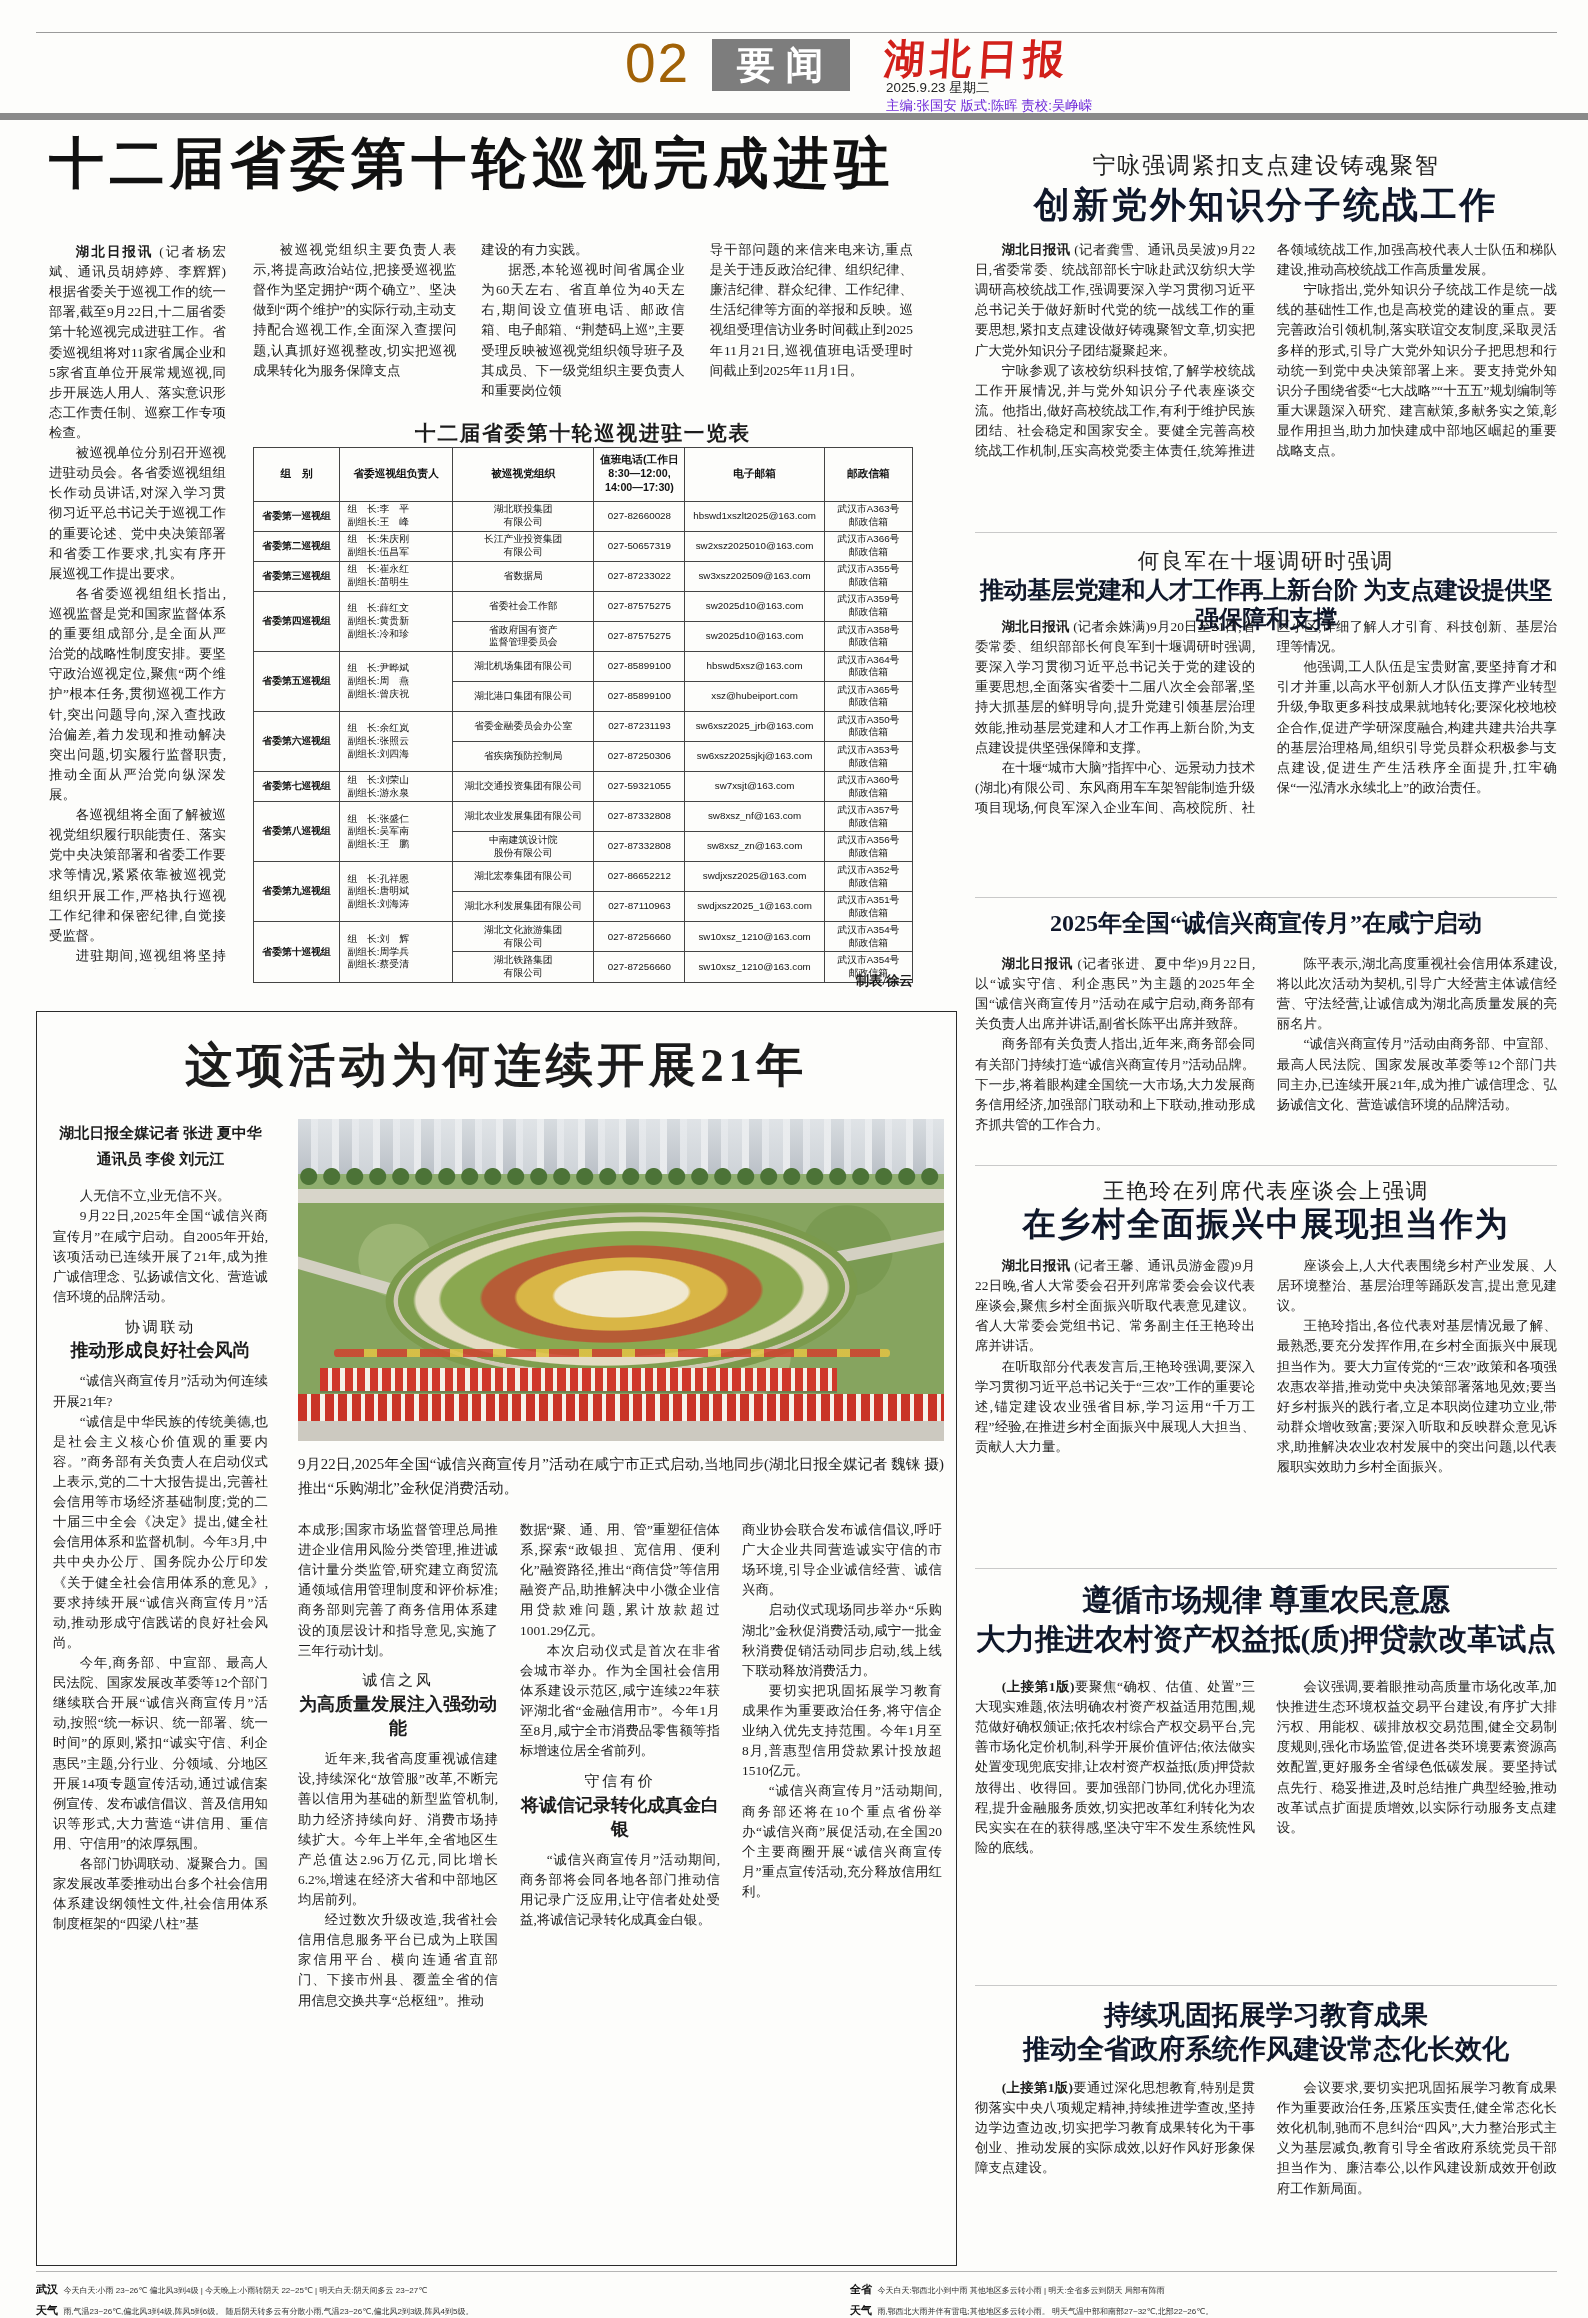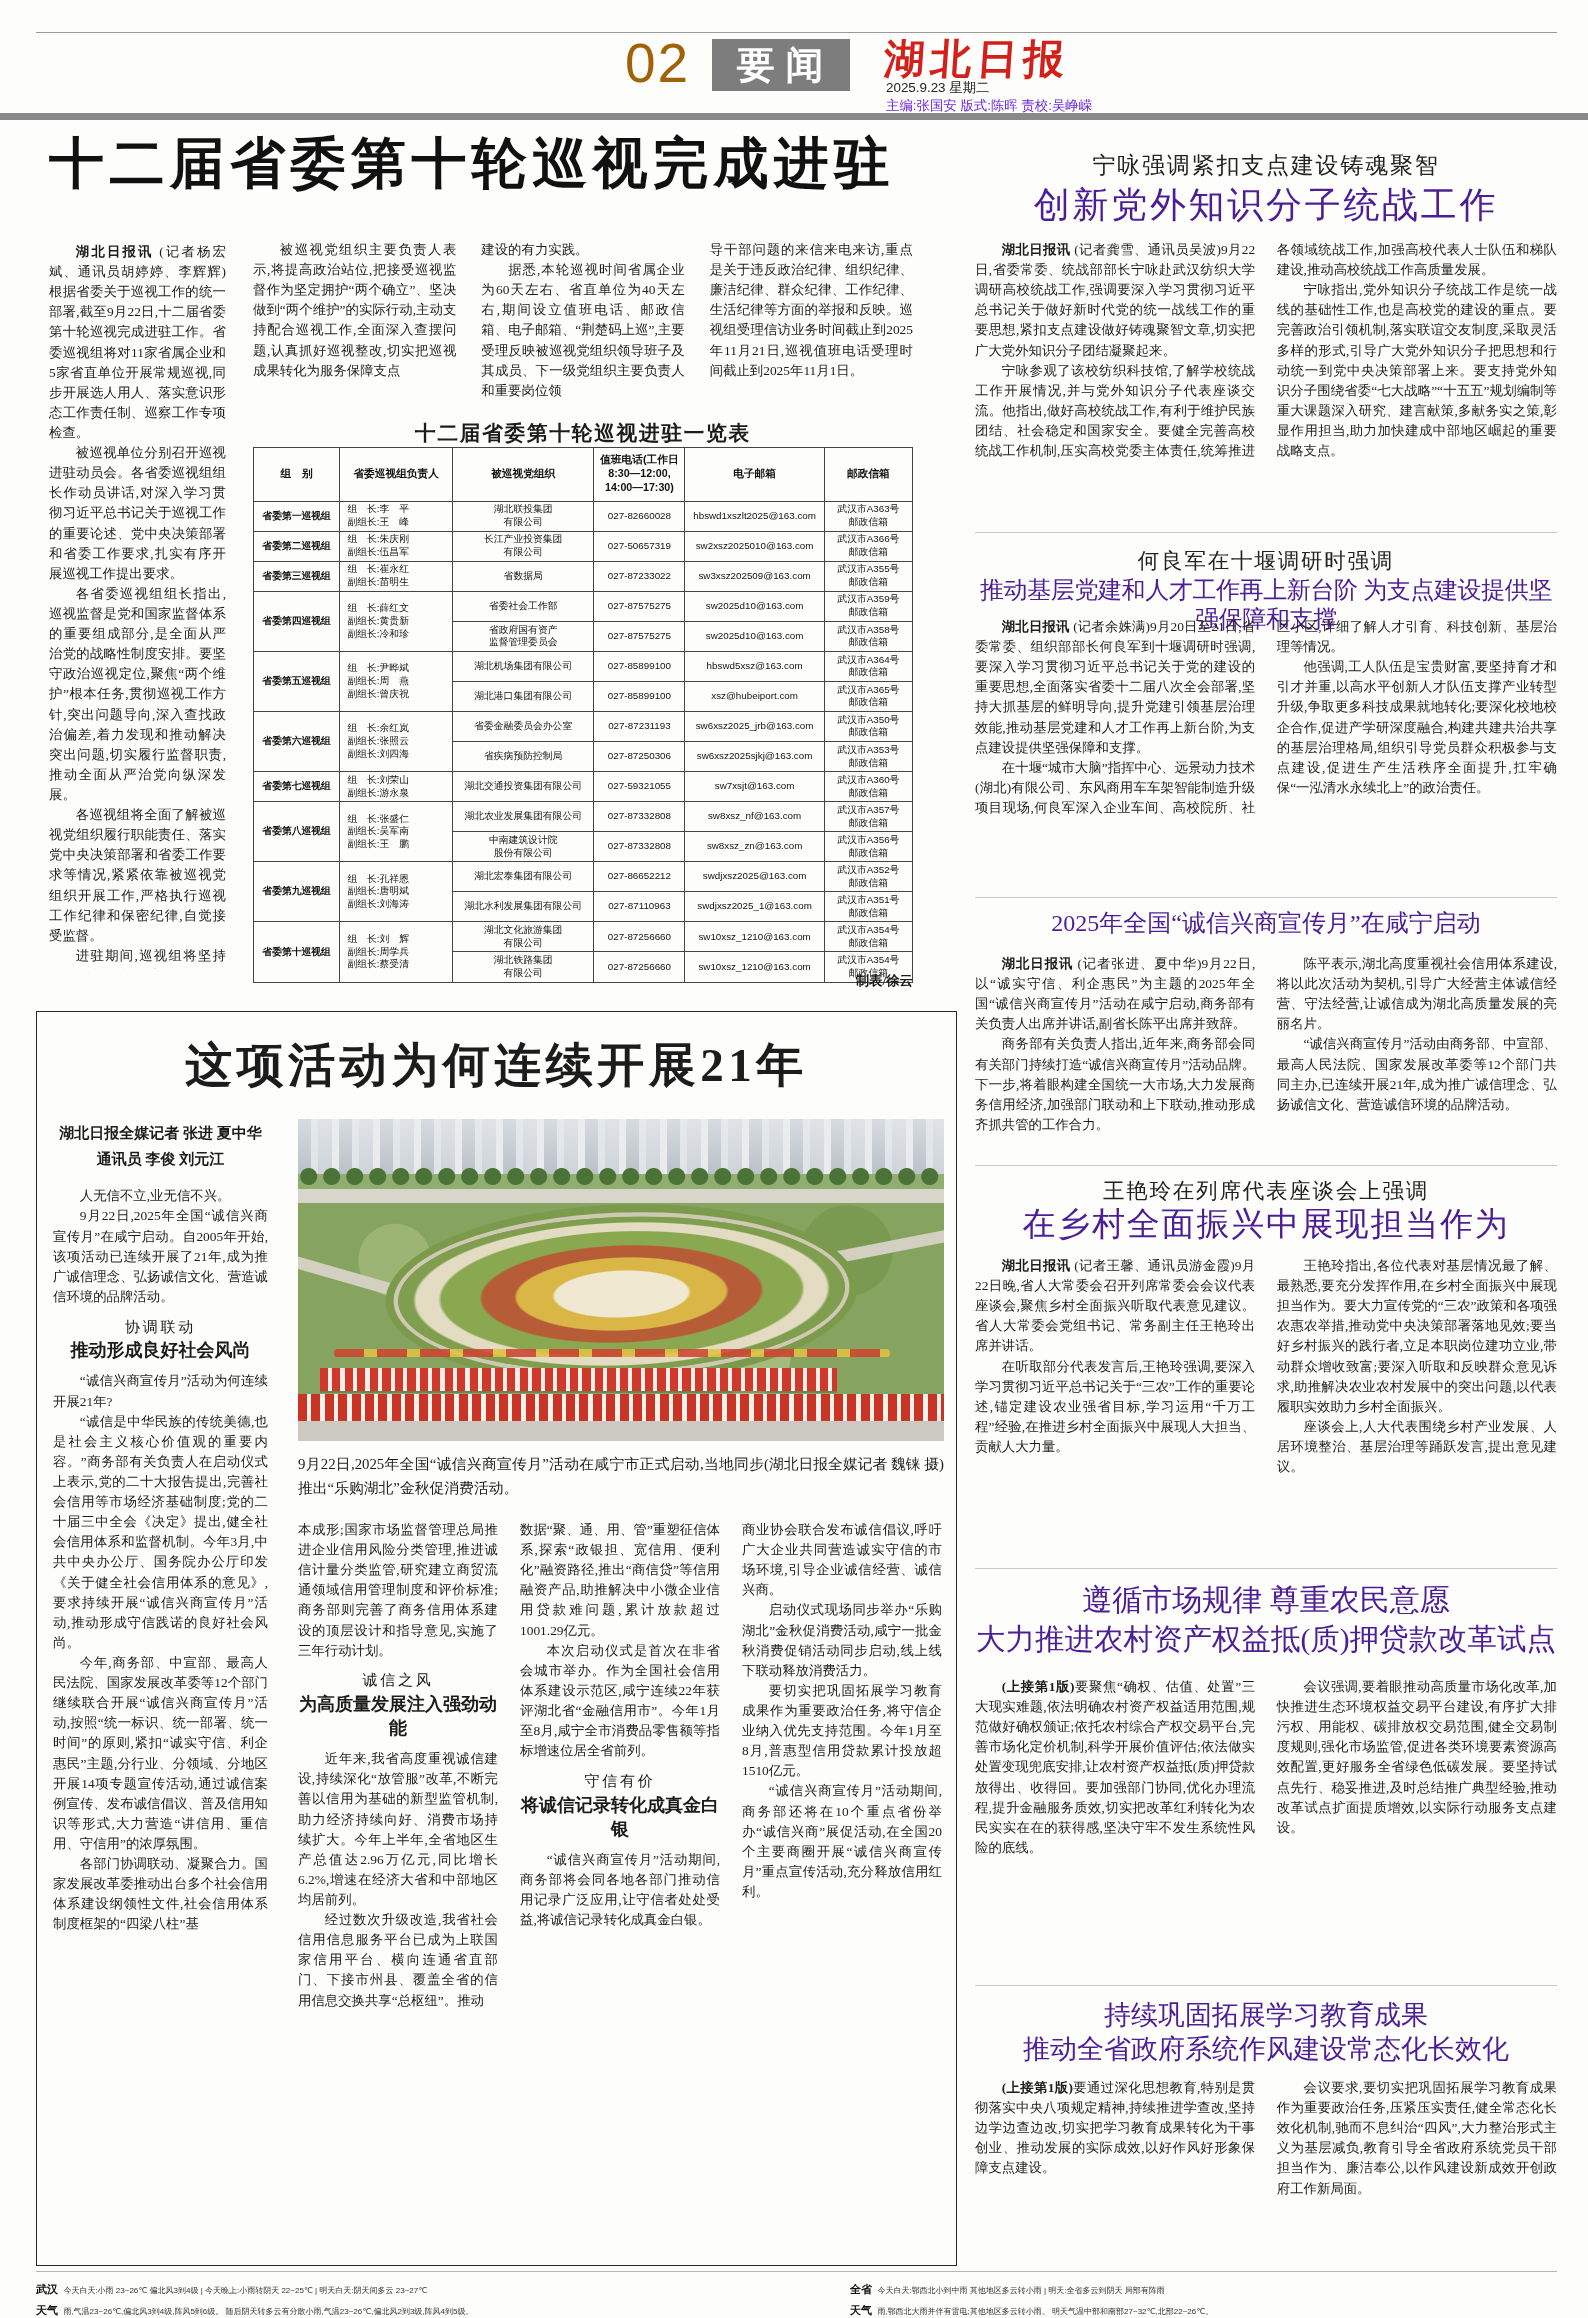--- a/index.html
+++ b/index.html
@@ -66,21 +66,21 @@
   .ph-oval{left:100px;top:98px;width:447px;height:154px;border-radius:50%;
     background:radial-gradient(ellipse at center,#f0e8d0 0 21%,#d9b646 22% 33%,#b65c36 34% 44%,#8aa850 45% 57%,#e3dcc2 58% 65%,#7f9e4e 66% 100%);
     box-shadow:0 0 0 4.5px #cfc9b4,0 0 0 12.5px #7b9a4c;transform:rotate(-2deg);}
   .ph-flowers{left:36px;right:54px;bottom:84px;height:8px;border-radius:3.6px;opacity:.88;
     background:repeating-linear-gradient(90deg,#cf4430 0 30px,#e0c244 30px 43px);}
   .ph-tents1{left:21.5px;right:107px;bottom:50px;height:23px;background:repeating-linear-gradient(90deg,#cf382a 0 8px,#f4f0e7 8px 12.5px);box-shadow:0 1.8px 0 rgba(60,60,60,.35);}
   .ph-tents2{left:0;right:0;bottom:19.7px;height:27px;background:repeating-linear-gradient(90deg,#c93427 0 9px,#f6f2ea 9px 13.4px);box-shadow:0 1.8px 0 rgba(60,60,60,.35);}
   .ph-roadbot{left:0;right:0;bottom:0;height:19.7px;background:#ccc9c0;}
   
   .r-kicker{position:absolute;left:975px;width:582px;text-align:center;font-size:23px;letter-spacing:1.8px;color:#222;}
-  .r-head{position:absolute;left:975px;width:582px;text-align:center;font-weight:400;color:#4c1d95;line-height:1.2;}
+  .r-head{position:absolute;left:975px;width:582px;text-align:center;font-weight:700;color:#0f172a;line-height:1.2;}
   .r-body{position:absolute;left:975px;width:582px;column-count:2;column-gap:21.5px;overflow:hidden;}
   .r-sep{position:absolute;left:975px;width:582px;height:0.9px;background:#c9c9c9;}
   
   .w-rule{position:absolute;left:36px;top:2271px;width:1521px;height:0.9px;background:#b5b5b5;}
   .weather{position:absolute;top:2278px;font-family:"Liberation Sans","DejaVu Sans",sans-serif;color:#333;line-height:1.5;}
   .weather .big{font-size:11px;font-weight:700;color:#111;margin-right:5.4px;}
   .weather .tiny{font-size:8px;}
   .w-wuhan{left:36px;width:787px;}
   .w-prov{left:850px;width:707px;}
 </style>
@@ -383,22 +383,22 @@
       <p>陈平表示,湖北高度重视社会信用体系建设,将以此次活动为契机,引导广大经营主体诚信经营、守法经营,让诚信成为湖北高质量发展的亮丽名片。</p>
       <p>“诚信兴商宣传月”活动由商务部、中宣部、最高人民法院、国家发展改革委等12个部门共同主办,已连续开展21年,成为推广诚信理念、弘扬诚信文化、营造诚信环境的品牌活动。</p>
     </div>
   <div class="r-sep" style="top:1165px;"></div>
 
   <div class="r-kicker" style="top:1176px;font-size:21.5px;">王艳玲在列席代表座谈会上强调</div>
   <div class="r-head" style="top:1205px;font-size:33px;letter-spacing:1.8px;">在乡村全面振兴中展现担当作为</div>
   <div class="r-body np" style="top:1256px;height:304px;">
       <p><b>湖北日报讯</b> (记者王馨、通讯员游金霞)9月22日晚,省人大常委会召开列席常委会会议代表座谈会,聚焦乡村全面振兴听取代表意见建议。省人大常委会党组书记、常务副主任王艳玲出席并讲话。</p>
       <p>在听取部分代表发言后,王艳玲强调,要深入学习贯彻习近平总书记关于“三农”工作的重要论述,锚定建设农业强省目标,学习运用“千万工程”经验,在推进乡村全面振兴中展现人大担当、贡献人大力量。</p>
+      <p>座谈会上,人大代表围绕乡村产业发展、人居环境整治、基层治理等踊跃发言,提出意见建议。</p>
       <p>王艳玲指出,各位代表对基层情况最了解、最熟悉,要充分发挥作用,在乡村全面振兴中展现担当作为。要大力宣传党的“三农”政策和各项强农惠农举措,推动党中央决策部署落地见效;要当好乡村振兴的践行者,立足本职岗位建功立业,带动群众增收致富;要深入听取和反映群众意见诉求,助推解决农业农村发展中的突出问题,以代表履职实效助力乡村全面振兴。</p>
-      <p>座谈会上,人大代表围绕乡村产业发展、人居环境整治、基层治理等踊跃发言,提出意见建议。</p>
     </div>
   <div class="r-sep" style="top:1568px;"></div>
 
   <div class="r-head" style="top:1582px;font-size:30px;">遵循市场规律 尊重农民意愿</div>
   <div class="r-head" style="top:1622px;font-size:29.5px;">大力推进农村资产权益抵(质)押贷款改革试点</div>
   <div class="r-body np" style="top:1677px;height:299px;">
       <p><b>(上接第1版)</b>要聚焦“确权、估值、处置”三大现实难题,依法明确农村资产权益适用范围,规范做好确权颁证;依托农村综合产权交易平台,完善市场化定价机制,科学开展价值评估;依法做实处置变现兜底安排,让农村资产权益抵(质)押贷款放得出、收得回。要加强部门协同,优化办理流程,提升金融服务质效,切实把改革红利转化为农民实实在在的获得感,坚决守牢不发生系统性风险的底线。</p>
       <p>会议强调,要着眼推动高质量市场化改革,加快推进生态环境权益交易平台建设,有序扩大排污权、用能权、碳排放权交易范围,健全交易制度规则,强化市场监管,促进各类环境要素资源高效配置,更好服务全省绿色低碳发展。要坚持试点先行、稳妥推进,及时总结推广典型经验,推动改革试点扩面提质增效,以实际行动服务支点建设。</p>
     </div>
   <div class="r-sep" style="top:1985px;"></div>

